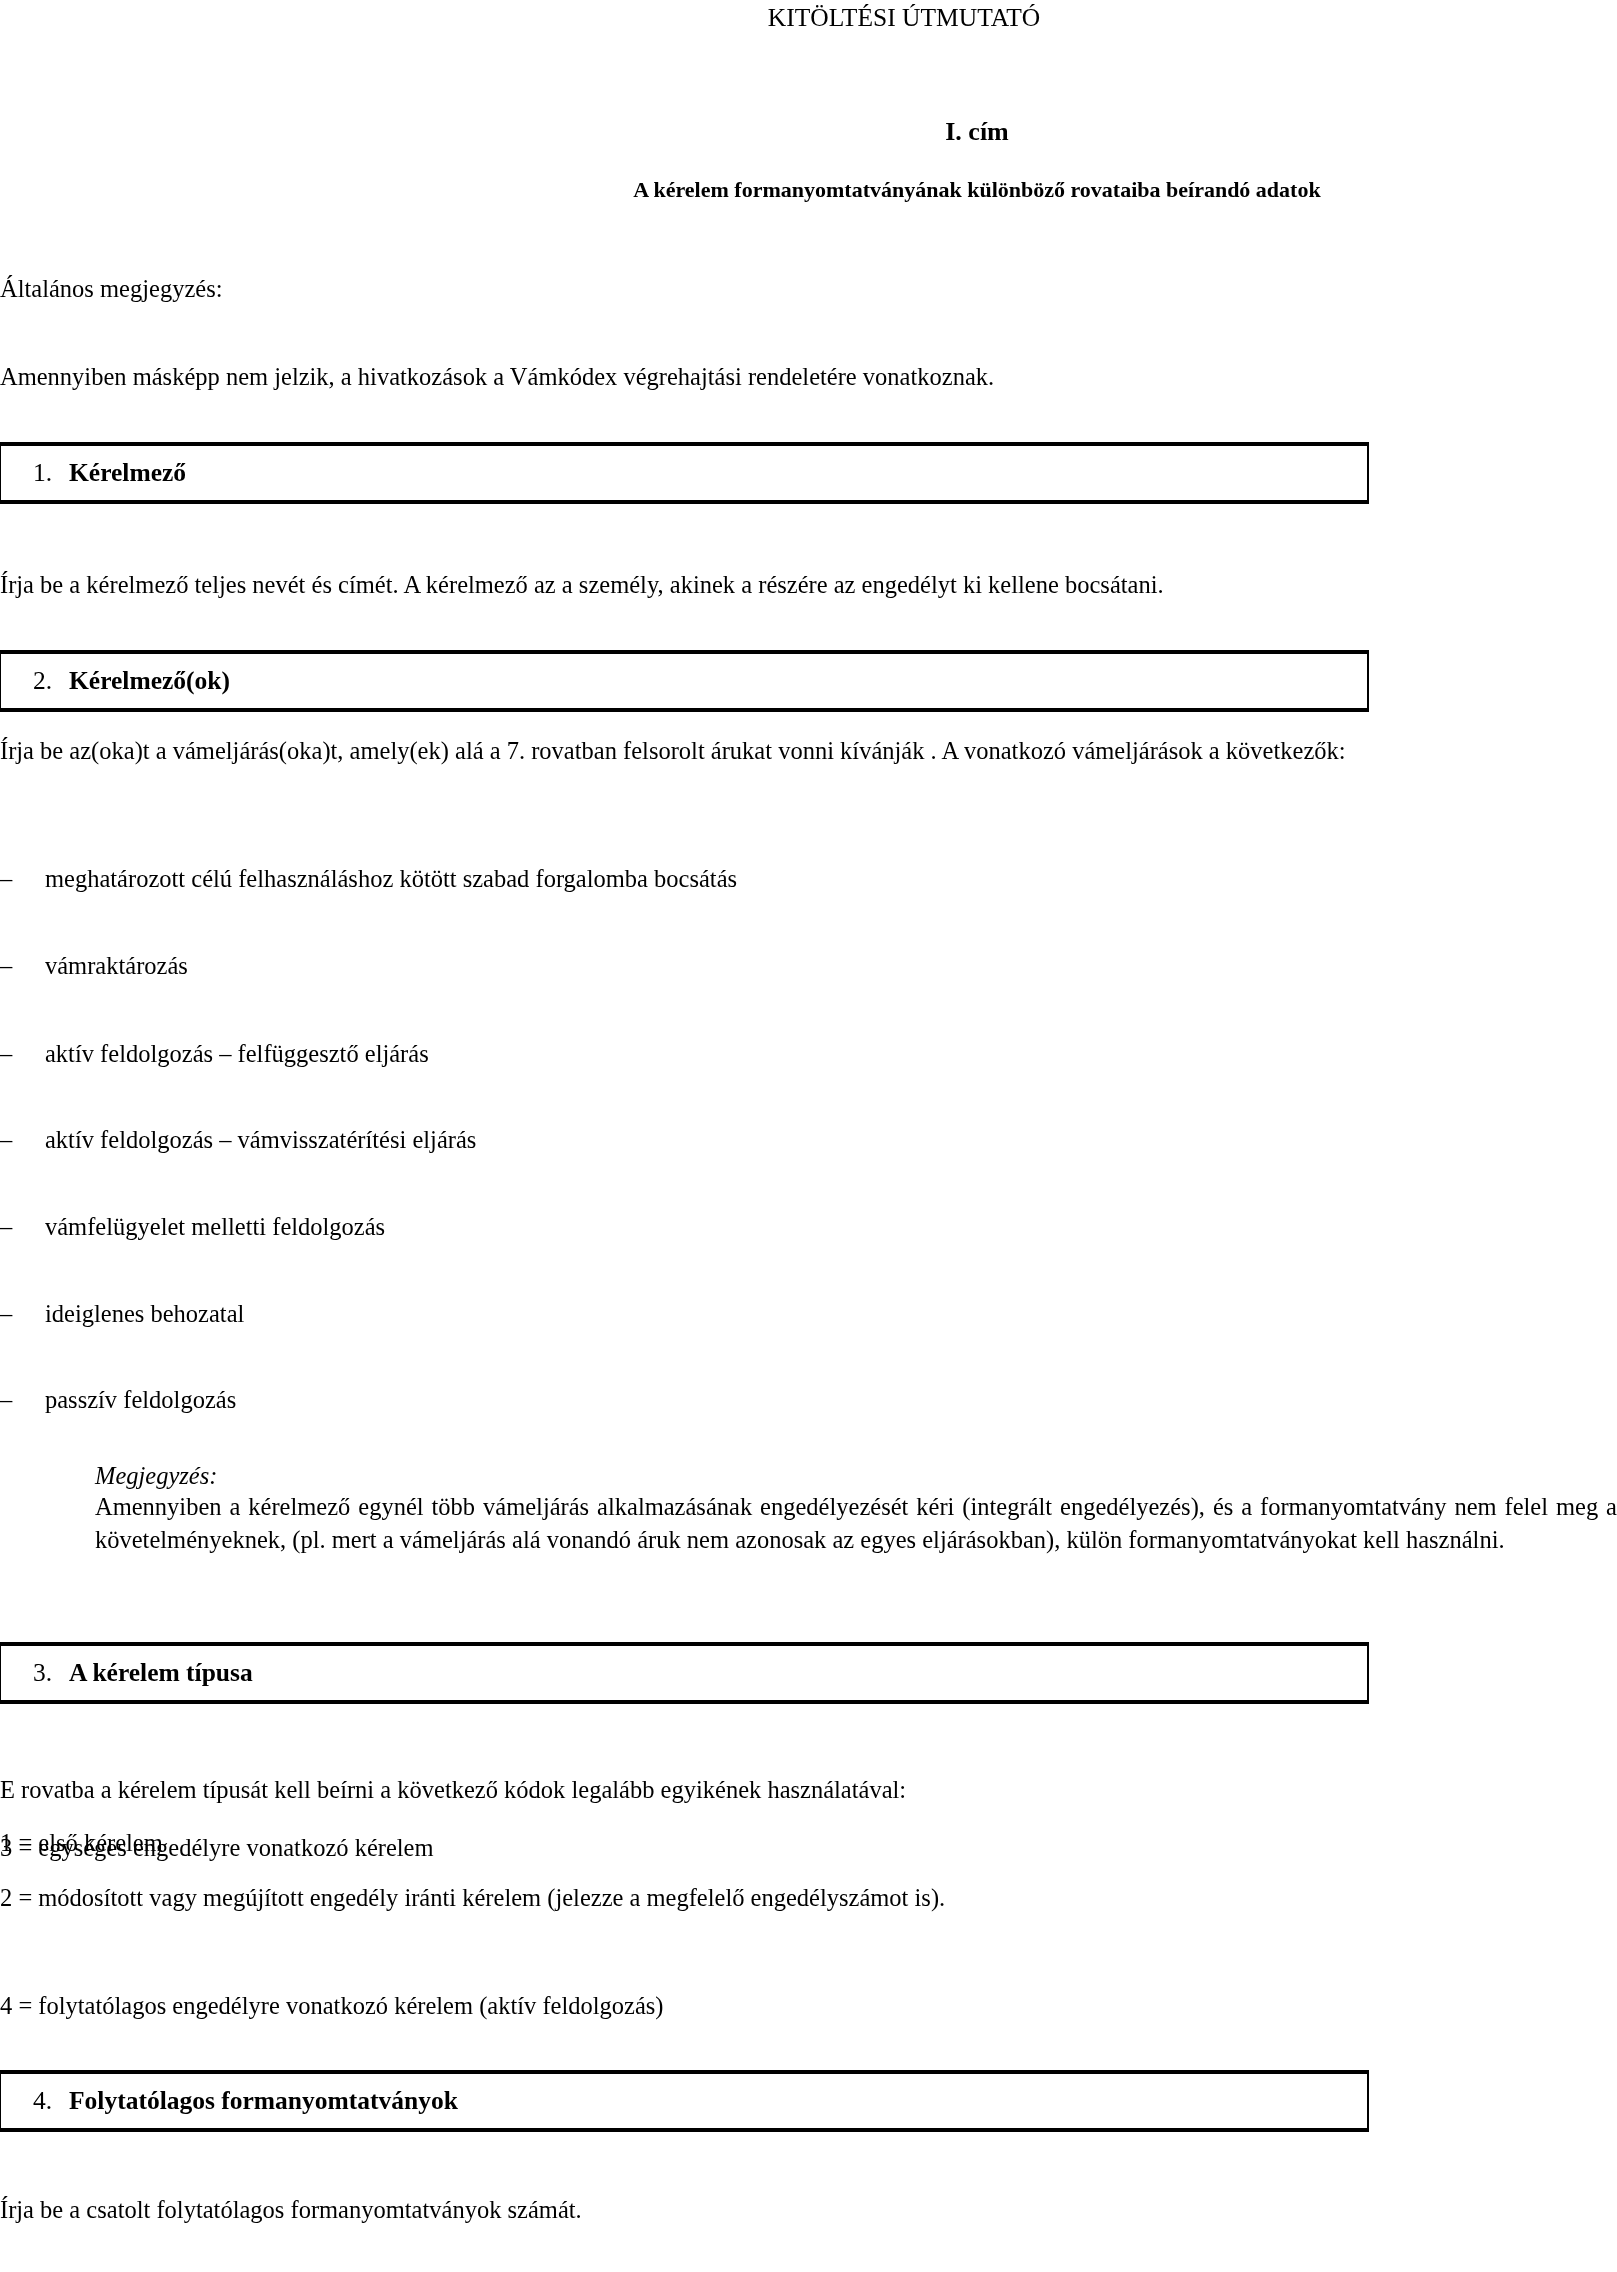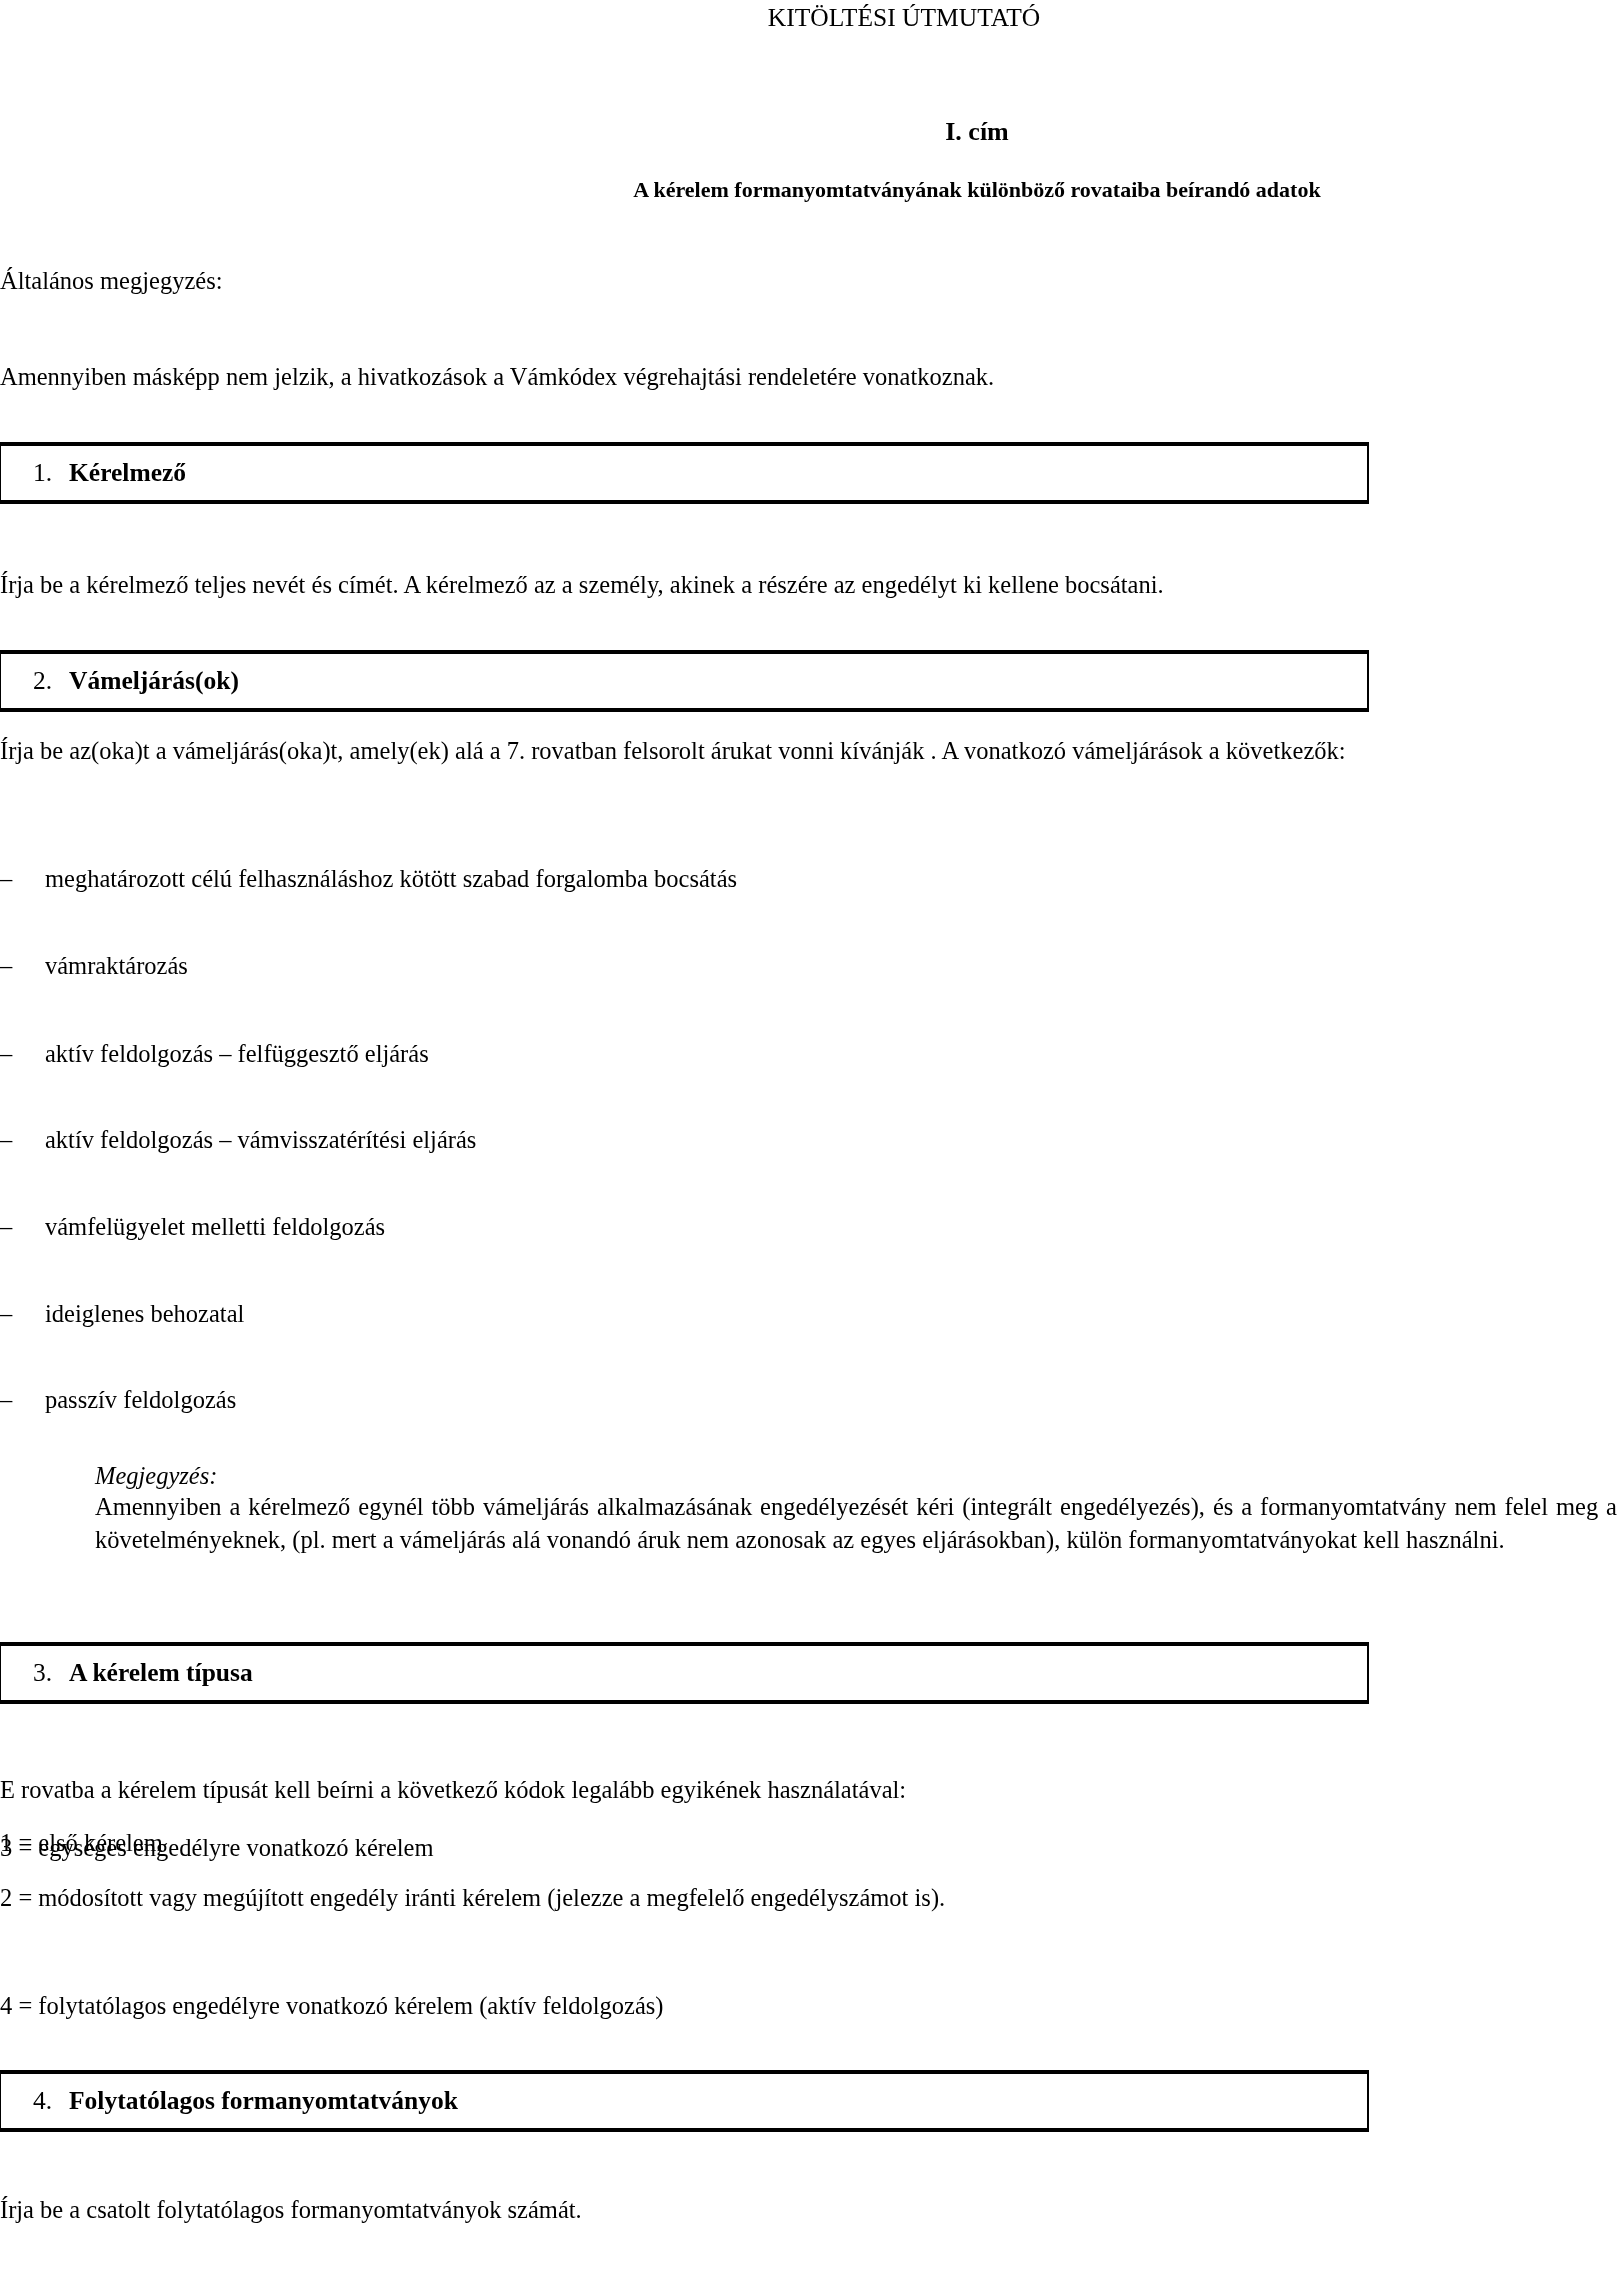--- a/index.html
+++ b/index.html
@@ -42,32 +42,32 @@
   .note-title { font-style: italic; }
   .code-line { left: 0; white-space: nowrap; }
 </style>
 </head>
 <body>
 
 <div class="abs center title-main">KITÖLTÉSI ÚTMUTATÓ</div>
 <div class="abs center title-part">I. cím</div>
 <div class="abs center title-sub">A kérelem formanyomtatványának különböző rovataiba beírandó adatok</div>
 
-<div class="abs para" style="top:266px;text-align:center;">Általános megjegyzés:</div>
+<div class="abs para" style="top:274px;text-align:center;">Általános megjegyzés:</div>
 <div class="abs para" style="top:362px;text-align:center;">Amennyiben másképp nem jelzik, a hivatkozások a Vámkódex végrehajtási rendeletére vonatkoznak.</div>
 
 <div class="section-box" style="top:442px;">
   <span class="num">1.</span>
   <span class="label">Kérelmező</span>
 </div>
 <div class="abs para" style="top:570px;">Írja be a kérelmező teljes nevét és címét. A kérelmező az a személy, akinek a részére az engedélyt ki kellene bocsátani.</div>
 
 <div class="section-box" style="top:650px;">
   <span class="num">2.</span>
-  <span class="label">Vámeljárás(ok)</span>
+  <span class="label">Kérelmező(ok)</span>
 </div>
 <div class="abs para" style="top:736px;text-align:right;">Írja be az(oka)t a vámeljárás(oka)t, amely(ek) alá a 7. rovatban felsorolt árukat vonni kívánják . A vonatkozó vámeljárások a következők:</div>
 
 <div class="abs list-item" style="top:864px;">
   <span class="dash">–</span>
   <span>meghatározott célú felhasználáshoz kötött szabad forgalomba bocsátás</span>
 </div>
 <div class="abs list-item" style="top:951px;">
   <span class="dash">–</span>
   <span>vámraktározás</span>

